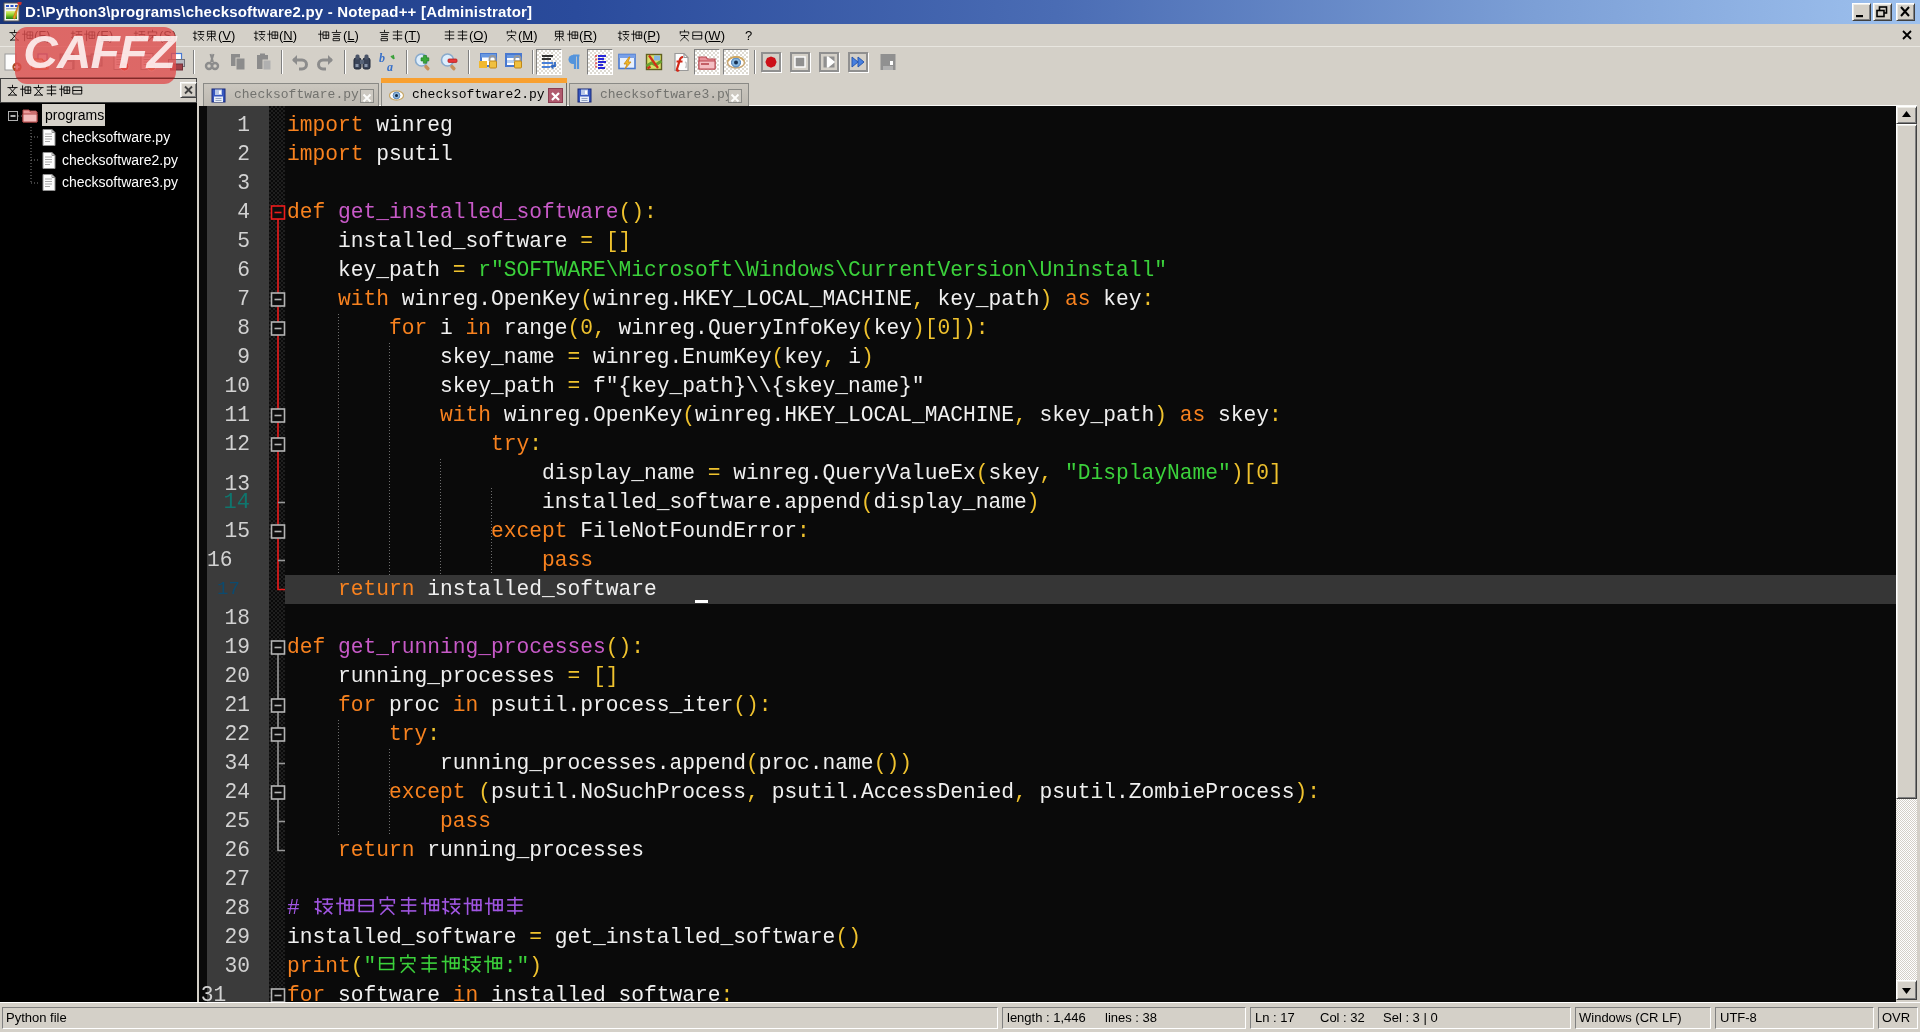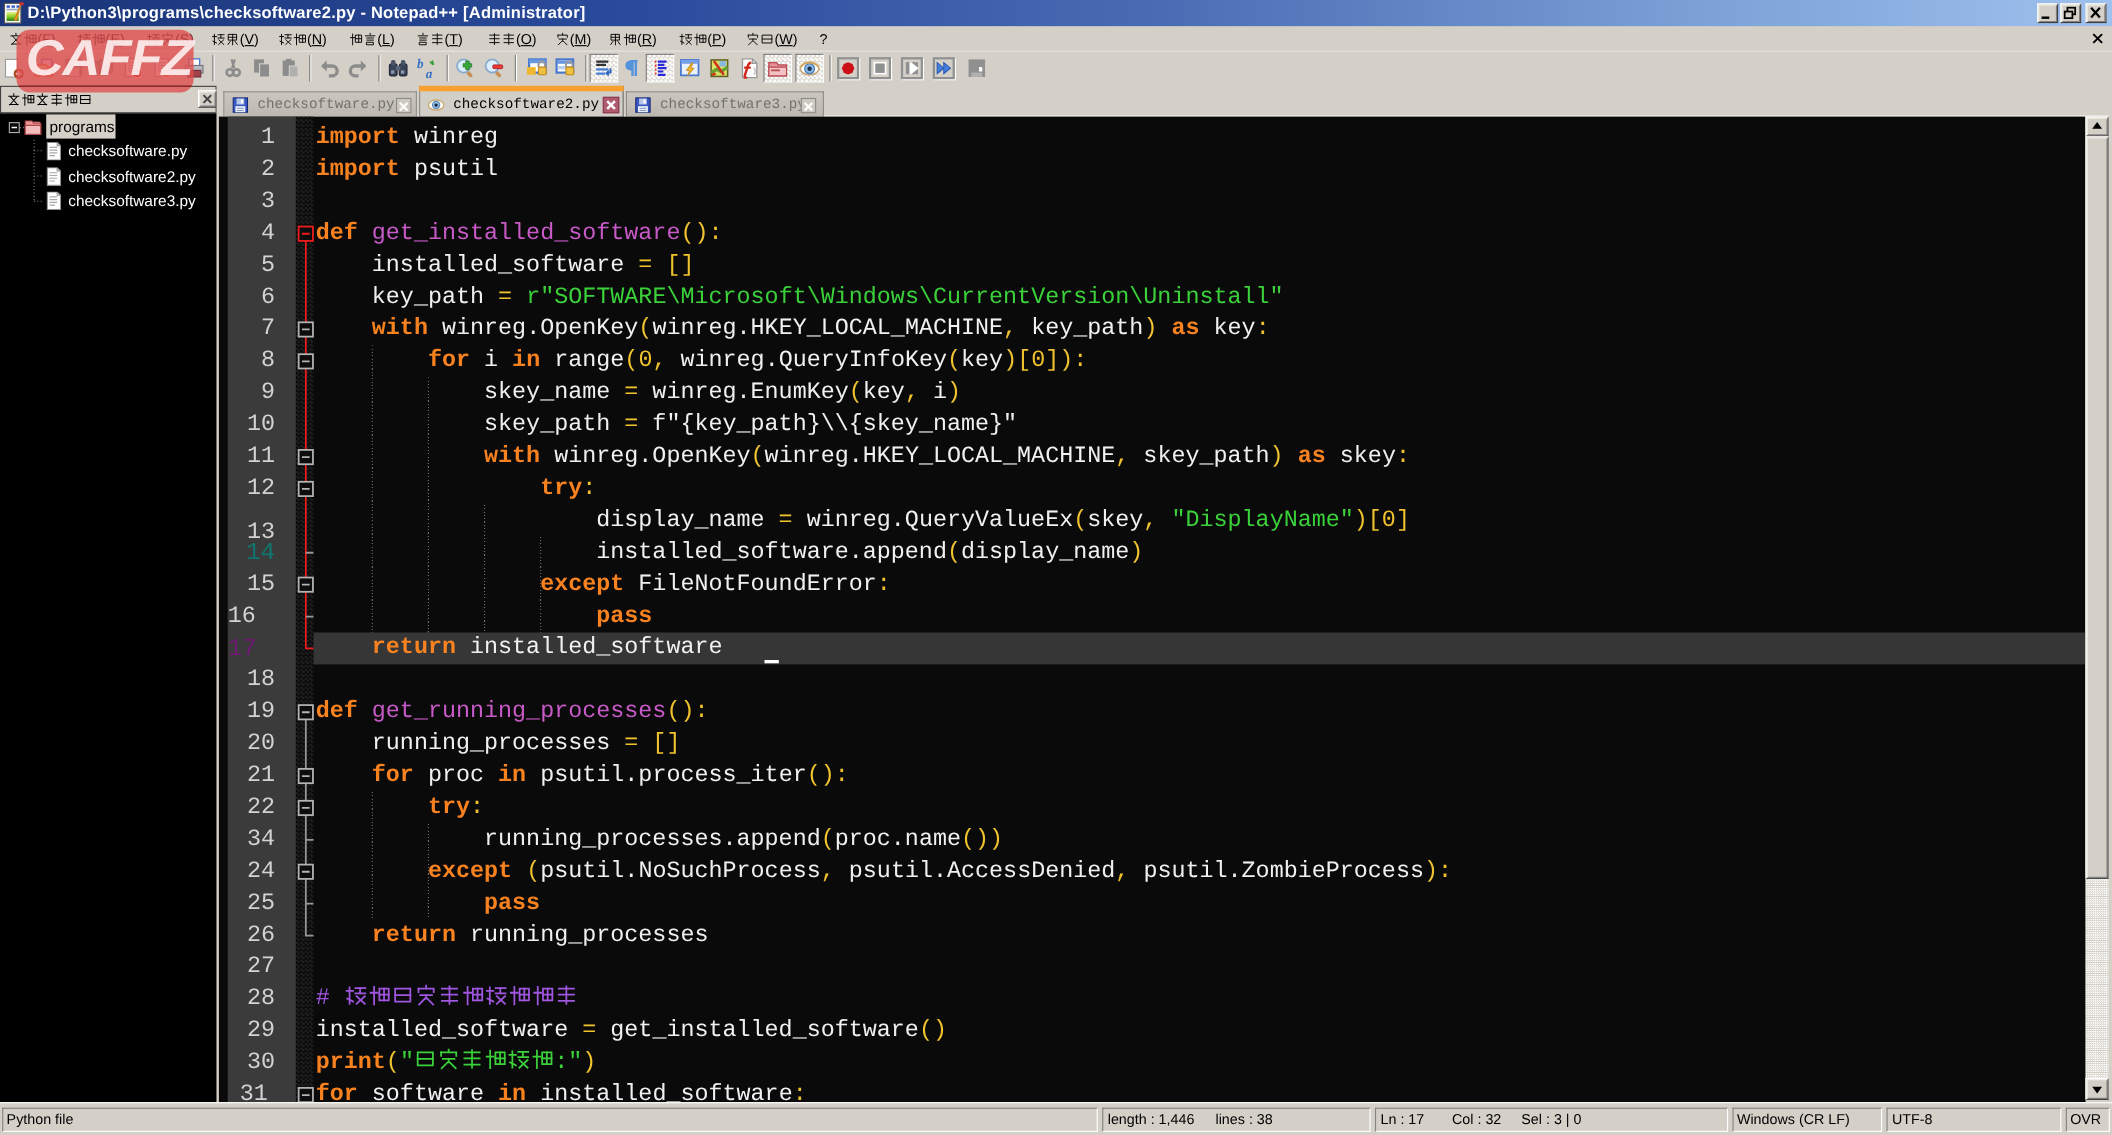--- a/index.html
+++ b/index.html
@@ -1,20 +1,20 @@
 <!DOCTYPE html>
 <html><head><meta charset="utf-8"><style>
 *{margin:0;padding:0;box-sizing:border-box}
 html,body{width:1920px;height:1032px;overflow:hidden}
 body{position:relative;background:#d4d0c8;font-family:"Liberation Sans",sans-serif;-webkit-font-smoothing:antialiased}
 .a{position:absolute}
 .mono{font-family:"Liberation Mono",monospace}
 .raised{border-top:1px solid #ffffff;border-left:1px solid #ffffff;border-right:1px solid #404040;border-bottom:1px solid #404040;background:#d4d0c8}
 .sunk{border-top:1px solid #808080;border-left:1px solid #808080;border-right:1px solid #ffffff;border-bottom:1px solid #ffffff}
-.kw{color:#f8821f;font-weight:bold}
+.kw{color:#f8821f;font-weight:normal}
 .df{color:#f0f0f0}
 .op{color:#efc22e}
 .st{color:#3bd13b}
 .cm{color:#a156e2}
 .fn{color:#c85ac8}
 .codeline{position:absolute;left:287px;height:29px;line-height:29px;font-family:"Liberation Mono",monospace;font-size:21.25px;white-space:pre}
 </style></head><body>
 
 <div class="a" style="left:0;top:0;width:1920px;height:24px;background:linear-gradient(to right,#1a3578 0%,#2a4b9c 30%,#4a6cb4 55%,#7c9fd6 80%,#9ec1ee 100%)"></div>
 <svg class="a" style="left:3px;top:2px" width="19" height="20" viewBox="0 0 19 20">
@@ -498,35 +498,35 @@
 <div class="a mono" style="left:207px;top:285px;width:43px;height:29px;line-height:29px;font-size:21.25px;color:#d2d2d2;text-align:right">7</div>
 <div class="a mono" style="left:207px;top:314px;width:43px;height:29px;line-height:29px;font-size:21.25px;color:#d2d2d2;text-align:right">8</div>
 <div class="a mono" style="left:207px;top:343px;width:43px;height:29px;line-height:29px;font-size:21.25px;color:#d2d2d2;text-align:right">9</div>
 <div class="a mono" style="left:207px;top:372px;width:43px;height:29px;line-height:29px;font-size:21.25px;color:#d2d2d2;text-align:right">10</div>
 <div class="a mono" style="left:207px;top:401px;width:43px;height:29px;line-height:29px;font-size:21.25px;color:#d2d2d2;text-align:right">11</div>
 <div class="a mono" style="left:207px;top:430px;width:43px;height:29px;line-height:29px;font-size:21.25px;color:#d2d2d2;text-align:right">12</div>
 <div class="a mono" style="left:207px;top:470px;width:43px;height:29px;line-height:29px;font-size:21.25px;color:#d2d2d2;text-align:right">13</div>
 <div class="a mono" style="left:207px;top:488px;width:43px;height:29px;line-height:29px;font-size:22px;color:#0f766e;text-align:right">14</div>
 <div class="a mono" style="left:207px;top:517px;width:43px;height:29px;line-height:29px;font-size:21.25px;color:#d2d2d2;text-align:right">15</div>
 <div class="a mono" style="left:207px;top:546px;width:43px;height:29px;line-height:29px;font-size:21.25px;color:#d2d2d2;text-align:left">16</div>
-<div class="a mono" style="left:207px;top:575px;width:43px;height:29px;line-height:29px;font-size:22px;color:#701a75;text-align:left">17</div>
+<div class="a mono" style="left:207px;top:575px;width:43px;height:29px;line-height:29px;font-size:19px;color:#0c4a6e;text-align:center">17</div>
 <div class="a mono" style="left:207px;top:604px;width:43px;height:29px;line-height:29px;font-size:21.25px;color:#d2d2d2;text-align:right">18</div>
 <div class="a mono" style="left:207px;top:633px;width:43px;height:29px;line-height:29px;font-size:21.25px;color:#d2d2d2;text-align:right">19</div>
 <div class="a mono" style="left:207px;top:662px;width:43px;height:29px;line-height:29px;font-size:21.25px;color:#d2d2d2;text-align:right">20</div>
 <div class="a mono" style="left:207px;top:691px;width:43px;height:29px;line-height:29px;font-size:21.25px;color:#d2d2d2;text-align:right">21</div>
 <div class="a mono" style="left:207px;top:720px;width:43px;height:29px;line-height:29px;font-size:21.25px;color:#d2d2d2;text-align:right">22</div>
 <div class="a mono" style="left:207px;top:749px;width:43px;height:29px;line-height:29px;font-size:21.25px;color:#d2d2d2;text-align:right">34</div>
 <div class="a mono" style="left:207px;top:778px;width:43px;height:29px;line-height:29px;font-size:21.25px;color:#d2d2d2;text-align:right">24</div>
 <div class="a mono" style="left:207px;top:807px;width:43px;height:29px;line-height:29px;font-size:21.25px;color:#d2d2d2;text-align:right">25</div>
 <div class="a mono" style="left:207px;top:836px;width:43px;height:29px;line-height:29px;font-size:21.25px;color:#d2d2d2;text-align:right">26</div>
 <div class="a mono" style="left:207px;top:865px;width:43px;height:29px;line-height:29px;font-size:21.25px;color:#d2d2d2;text-align:right">27</div>
 <div class="a mono" style="left:207px;top:894px;width:43px;height:29px;line-height:29px;font-size:21.25px;color:#d2d2d2;text-align:right">28</div>
 <div class="a mono" style="left:207px;top:923px;width:43px;height:29px;line-height:29px;font-size:21.25px;color:#d2d2d2;text-align:right">29</div>
 <div class="a mono" style="left:207px;top:952px;width:43px;height:29px;line-height:29px;font-size:21.25px;color:#d2d2d2;text-align:right">30</div>
-<div class="a mono" style="left:218px;top:981px;width:43px;height:29px;line-height:29px;font-size:21.25px;color:#d2d2d2;text-align:left">31</div>
+<div class="a mono" style="left:192px;top:981px;width:43px;height:29px;line-height:29px;font-size:21.25px;color:#d2d2d2;text-align:center">31</div>
 <div class="a" style="left:338px;top:314px;width:1px;height:261px;background-image:repeating-linear-gradient(180deg,#6e6e6e 0 1px,transparent 1px 3px)"></div>
 <div class="a" style="left:338px;top:720px;width:1px;height:116px;background-image:repeating-linear-gradient(180deg,#6e6e6e 0 1px,transparent 1px 3px)"></div>
 <div class="a" style="left:389px;top:343px;width:1px;height:232px;background-image:repeating-linear-gradient(180deg,#6e6e6e 0 1px,transparent 1px 3px)"></div>
 <div class="a" style="left:389px;top:749px;width:1px;height:87px;background-image:repeating-linear-gradient(180deg,#6e6e6e 0 1px,transparent 1px 3px)"></div>
 <div class="a" style="left:440px;top:459px;width:1px;height:116px;background-image:repeating-linear-gradient(180deg,#6e6e6e 0 1px,transparent 1px 3px)"></div>
 <div class="a" style="left:491px;top:488px;width:1px;height:87px;background-image:repeating-linear-gradient(180deg,#6e6e6e 0 1px,transparent 1px 3px)"></div>
 <svg class="a" style="left:269px;top:106px" width="18" height="896" viewBox="0 0 18 896">
     <path d="M9,113 V483.5 H16" stroke="#ee1c1c" stroke-width="1.6" fill="none"></path>
     <path d="M9,548 V744.5 H16" stroke="#989898" stroke-width="1.6" fill="none"></path>
     <path d="M9,396.5 H16" stroke="#989898" stroke-width="1.6"></path>

